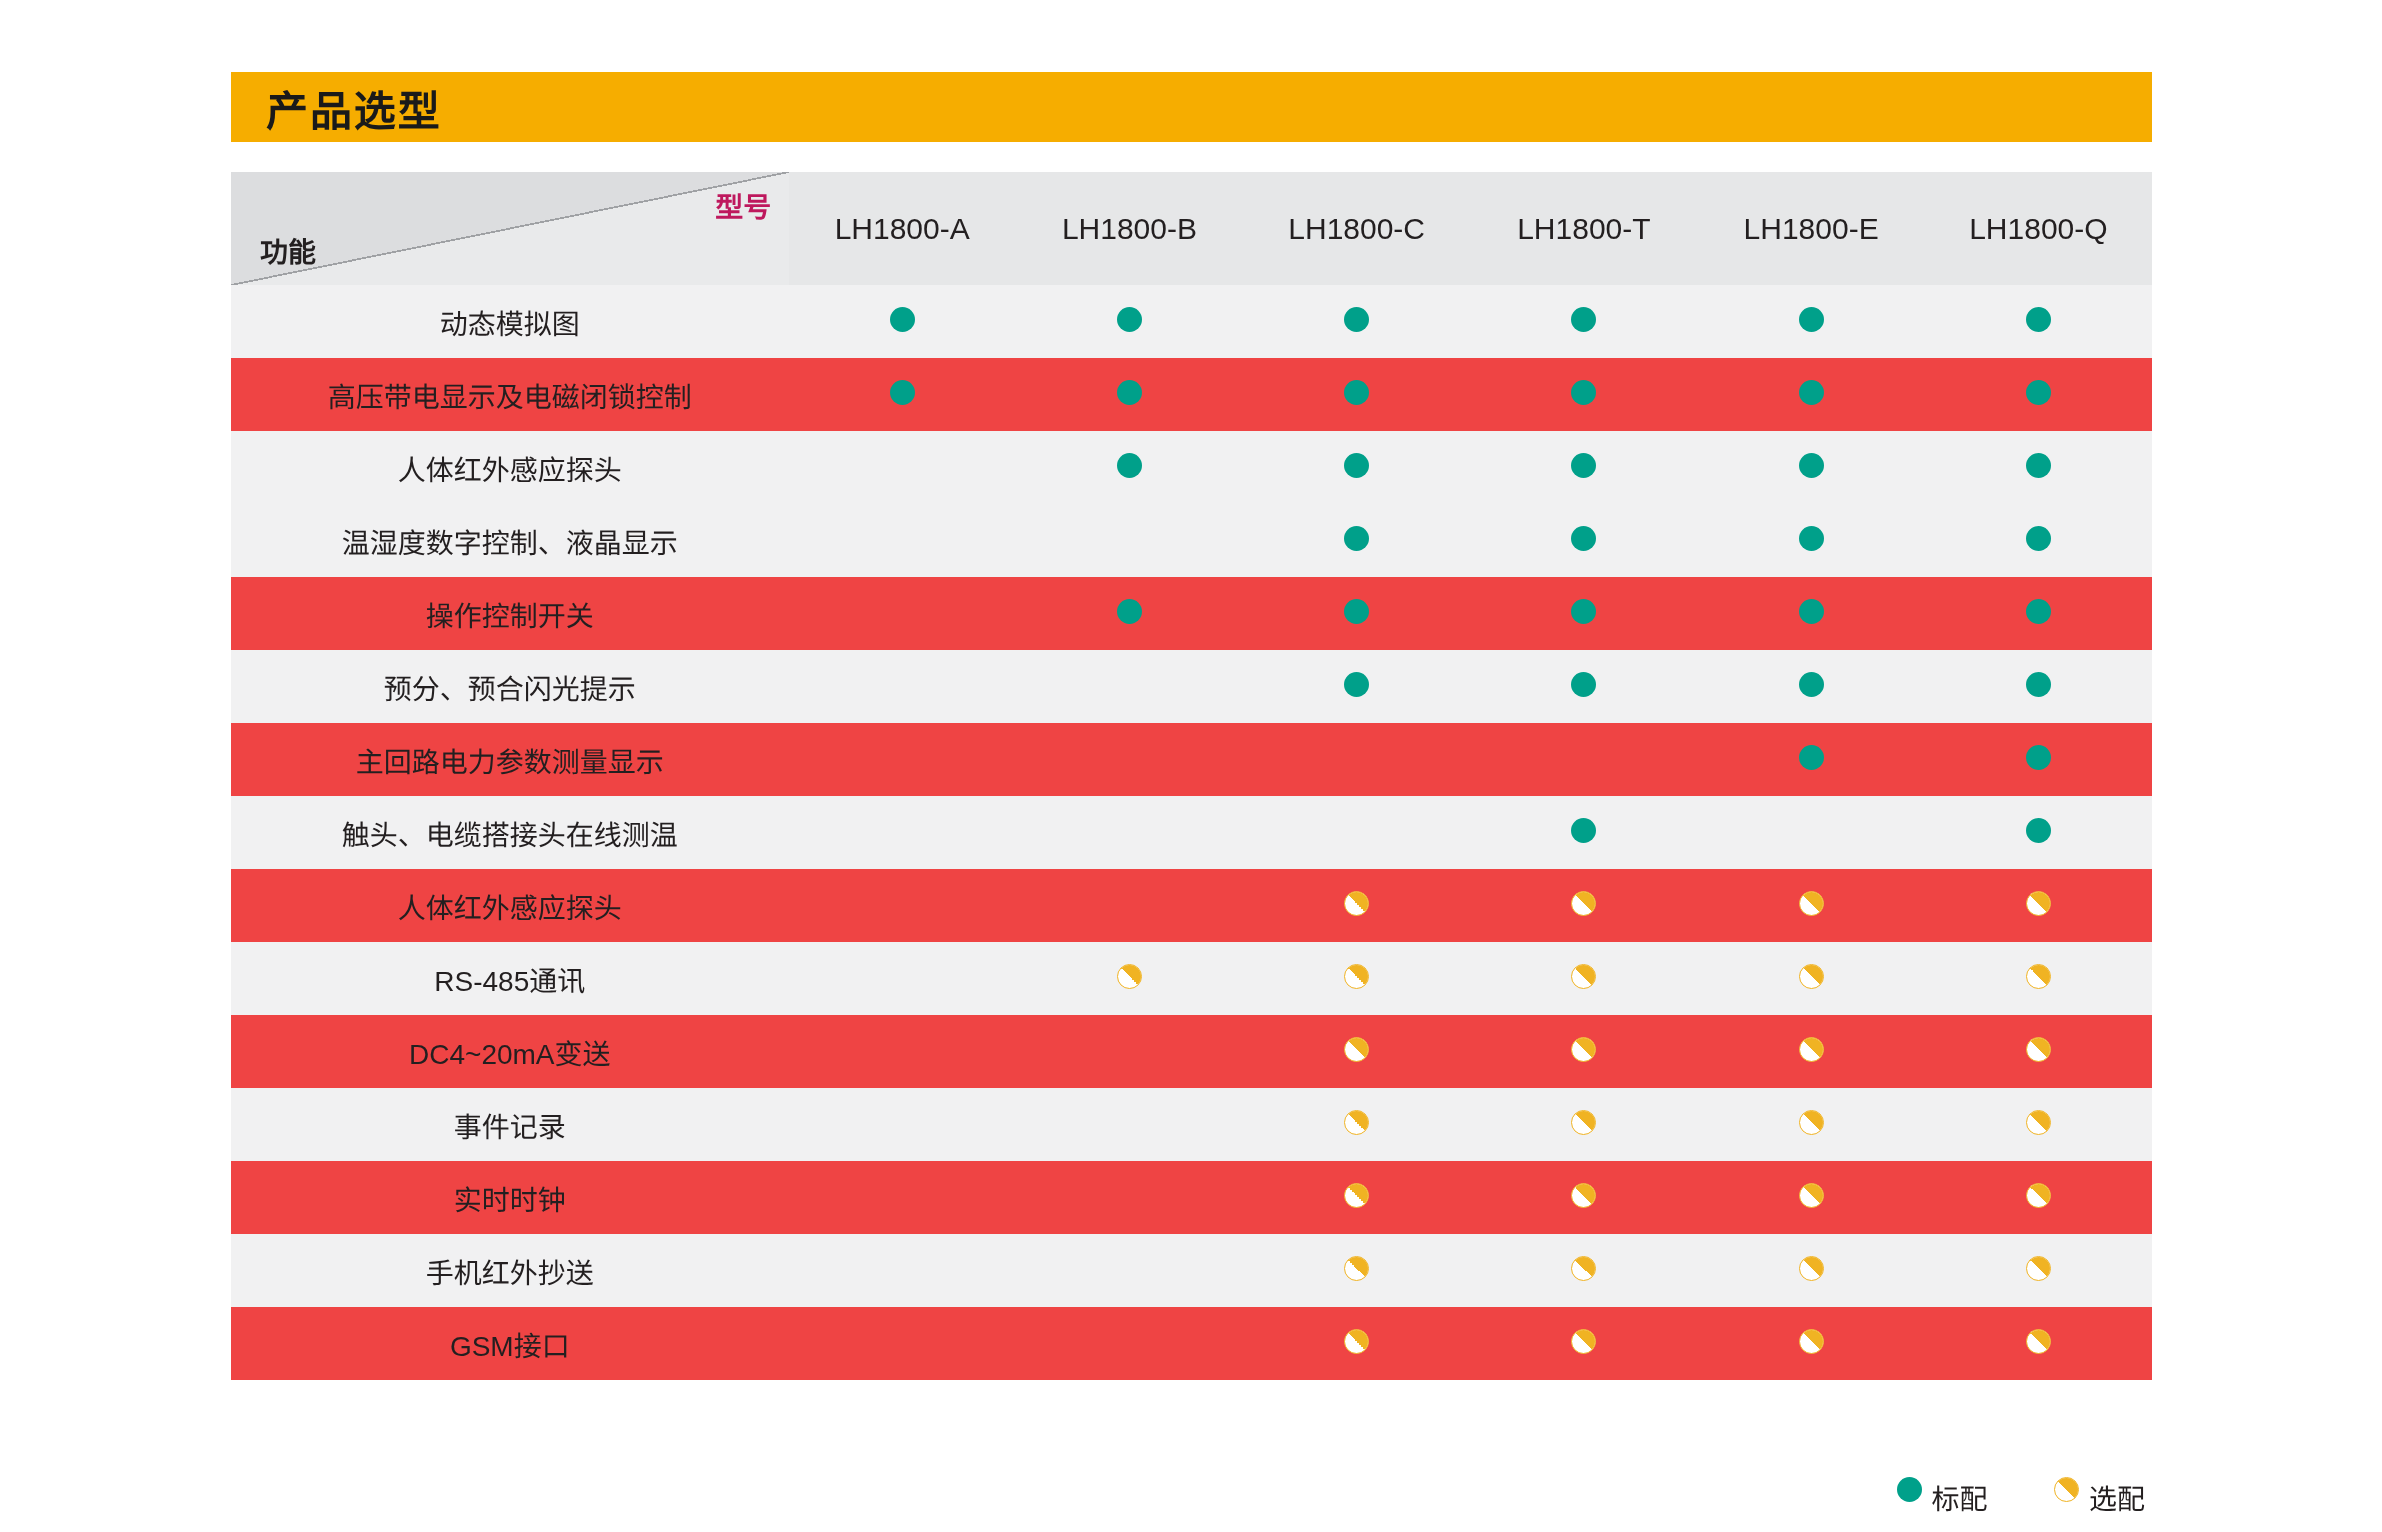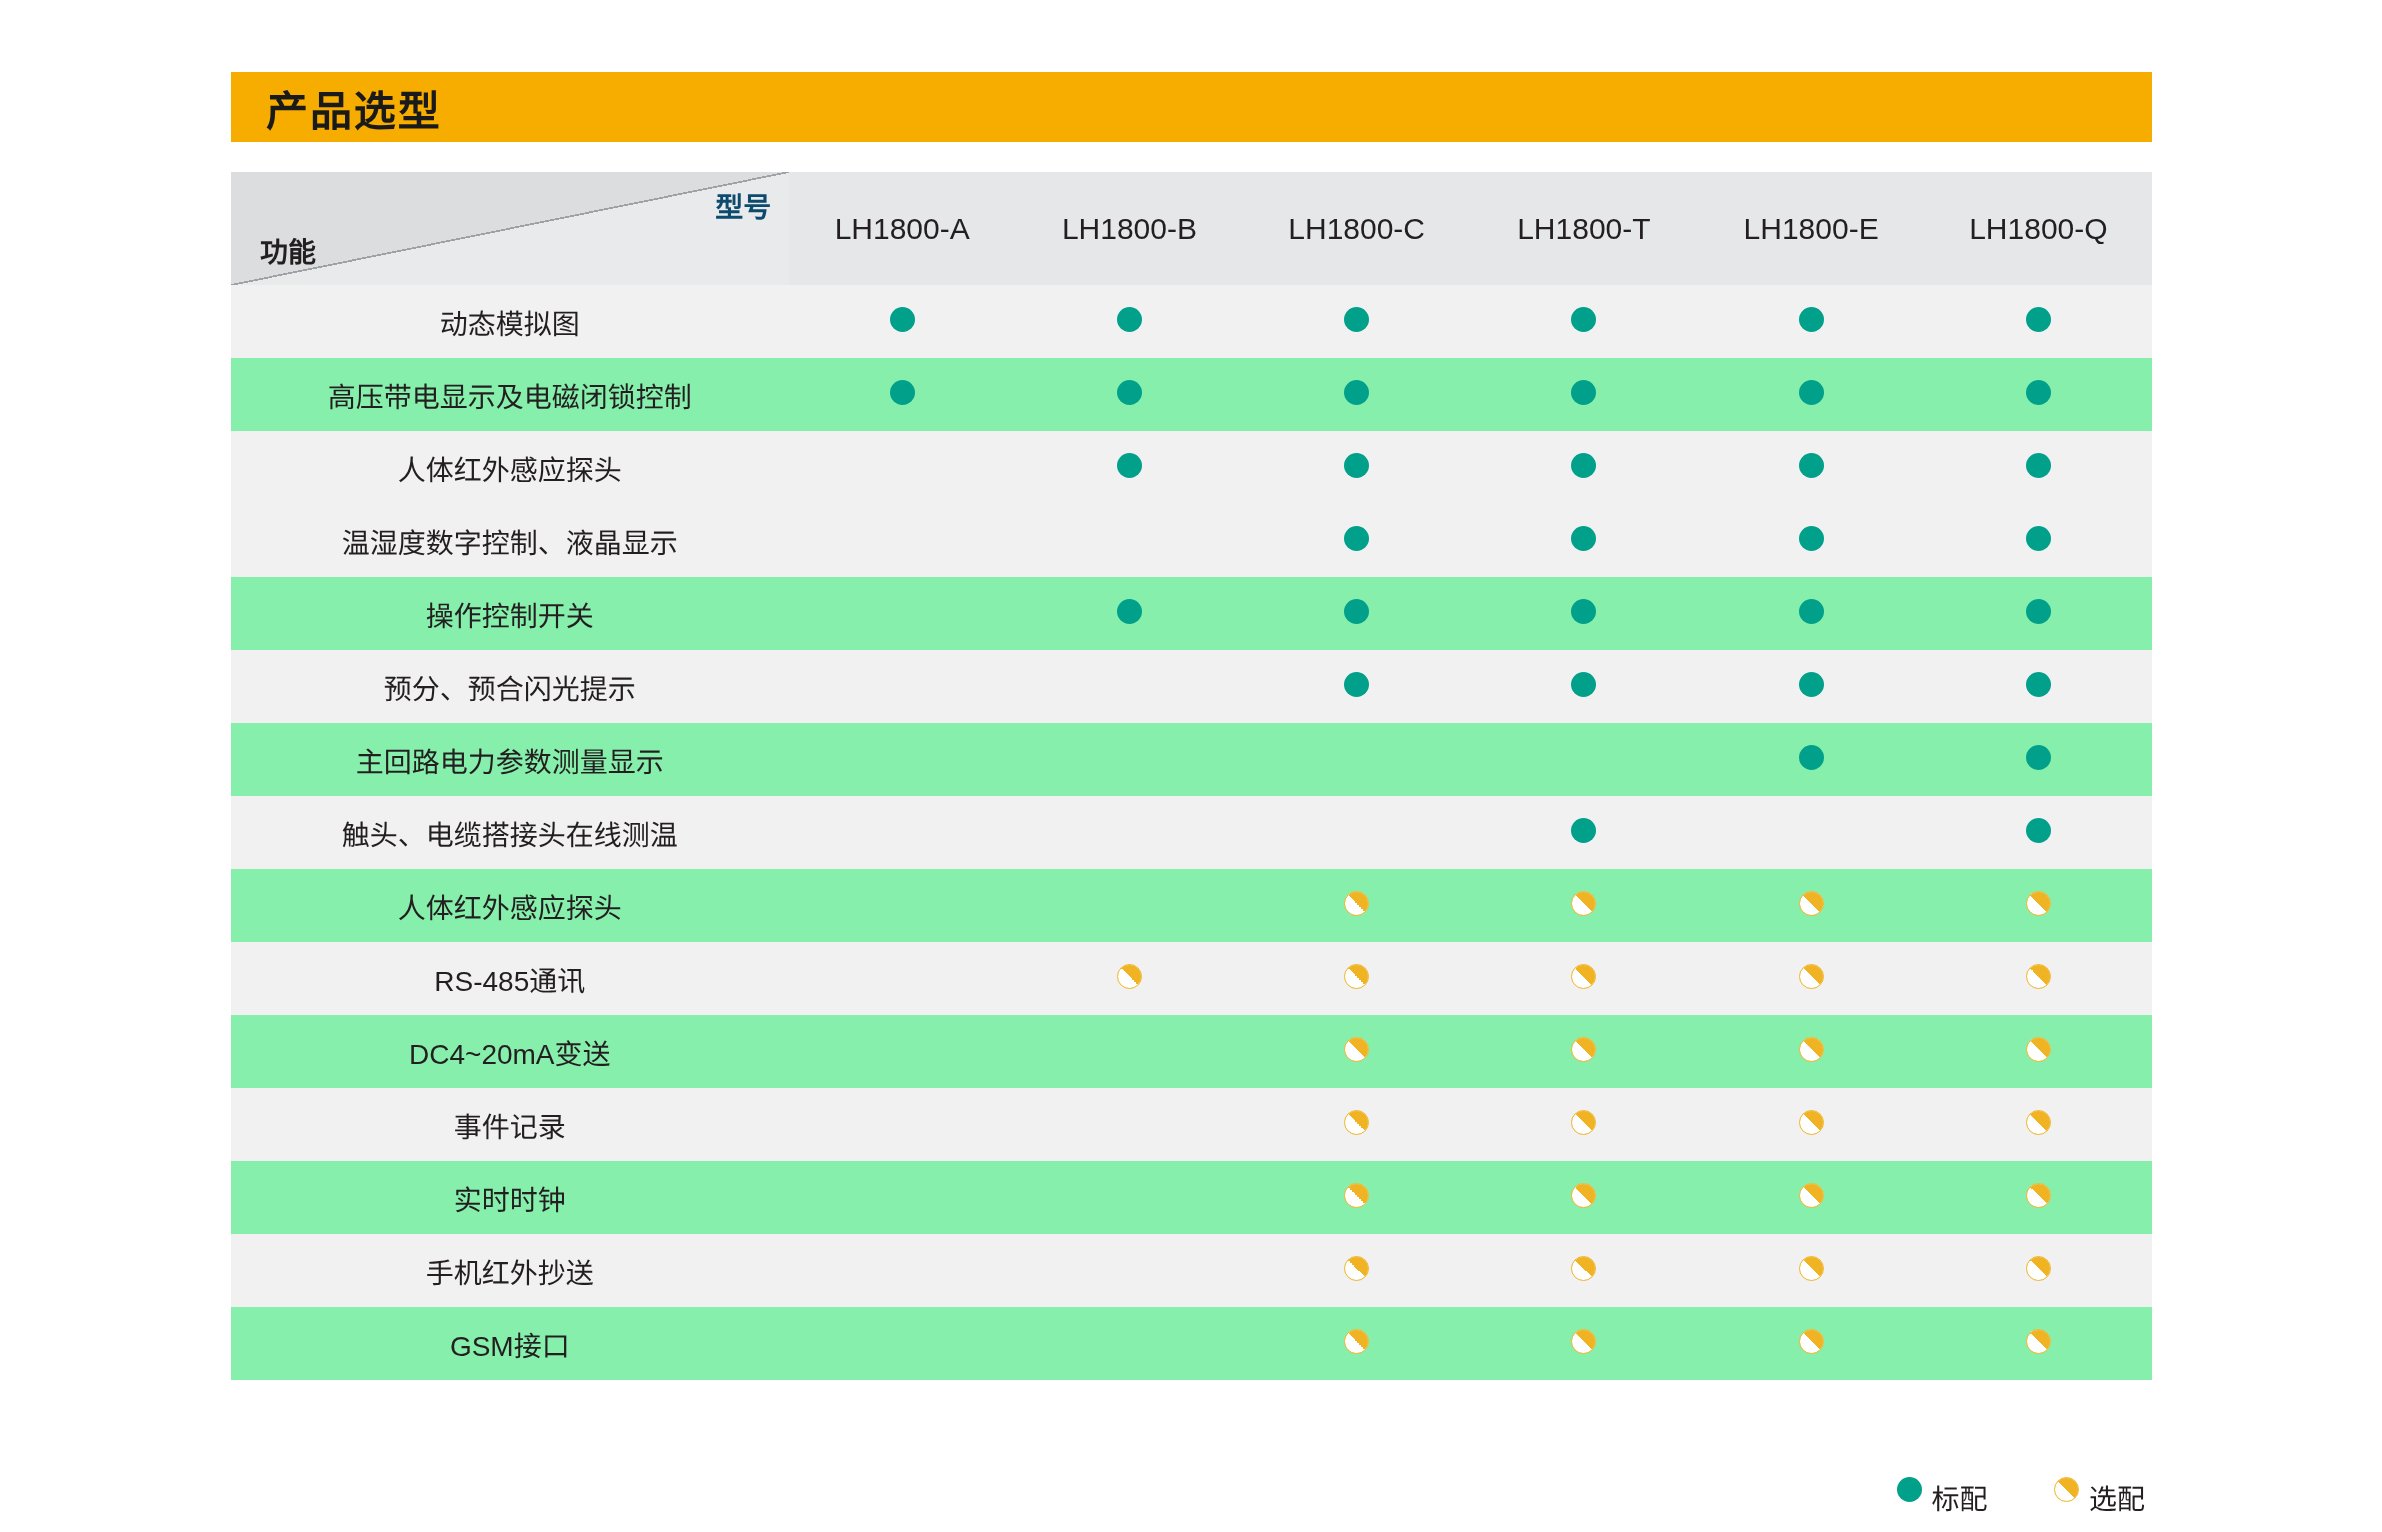--- a/index.html
+++ b/index.html
@@ -77,21 +77,21 @@
     background: linear-gradient(to right bottom,
         #dcdddf 0%, #dcdddf 49.6%,
         #9fa1a4 49.6%, #9fa1a4 50.4%,
         #e9eaeb 50.4%, #e9eaeb 100%);
   }
   .hdr-corner .lbl-model {
     position: absolute;
     right: 17.3px;
     top: 13.4px;
     font-size: 28px;
-    color: #0c4a6e;
+    color: #be185d;
   }
   .hdr-corner .lbl-func {
     position: absolute;
     left: 29px;
     bottom: 15.4px;
     font-size: 28px;
     color: #231f20;
   }
   th.model-head {
     height: 113px;
@@ -100,21 +100,21 @@
     font-weight: normal;
     color: #231f20;
     text-align: center;
     vertical-align: middle;
     border-left: 1.9px solid #ffffff;
   }
 
   
   tr.data-row { height: 73px; }
   tr.row-even td { background: #f1f1f2; }
-  tr.row-odd  td { background: #86efac; }
+  tr.row-odd  td { background: #ef4444; }
 
   td.feature-cell {
     font-size: 28px;
     color: #231f20;
     text-align: center;
     vertical-align: middle;
     padding-right: 33px;
     box-sizing: border-box;
   }
   td.mark-cell {

